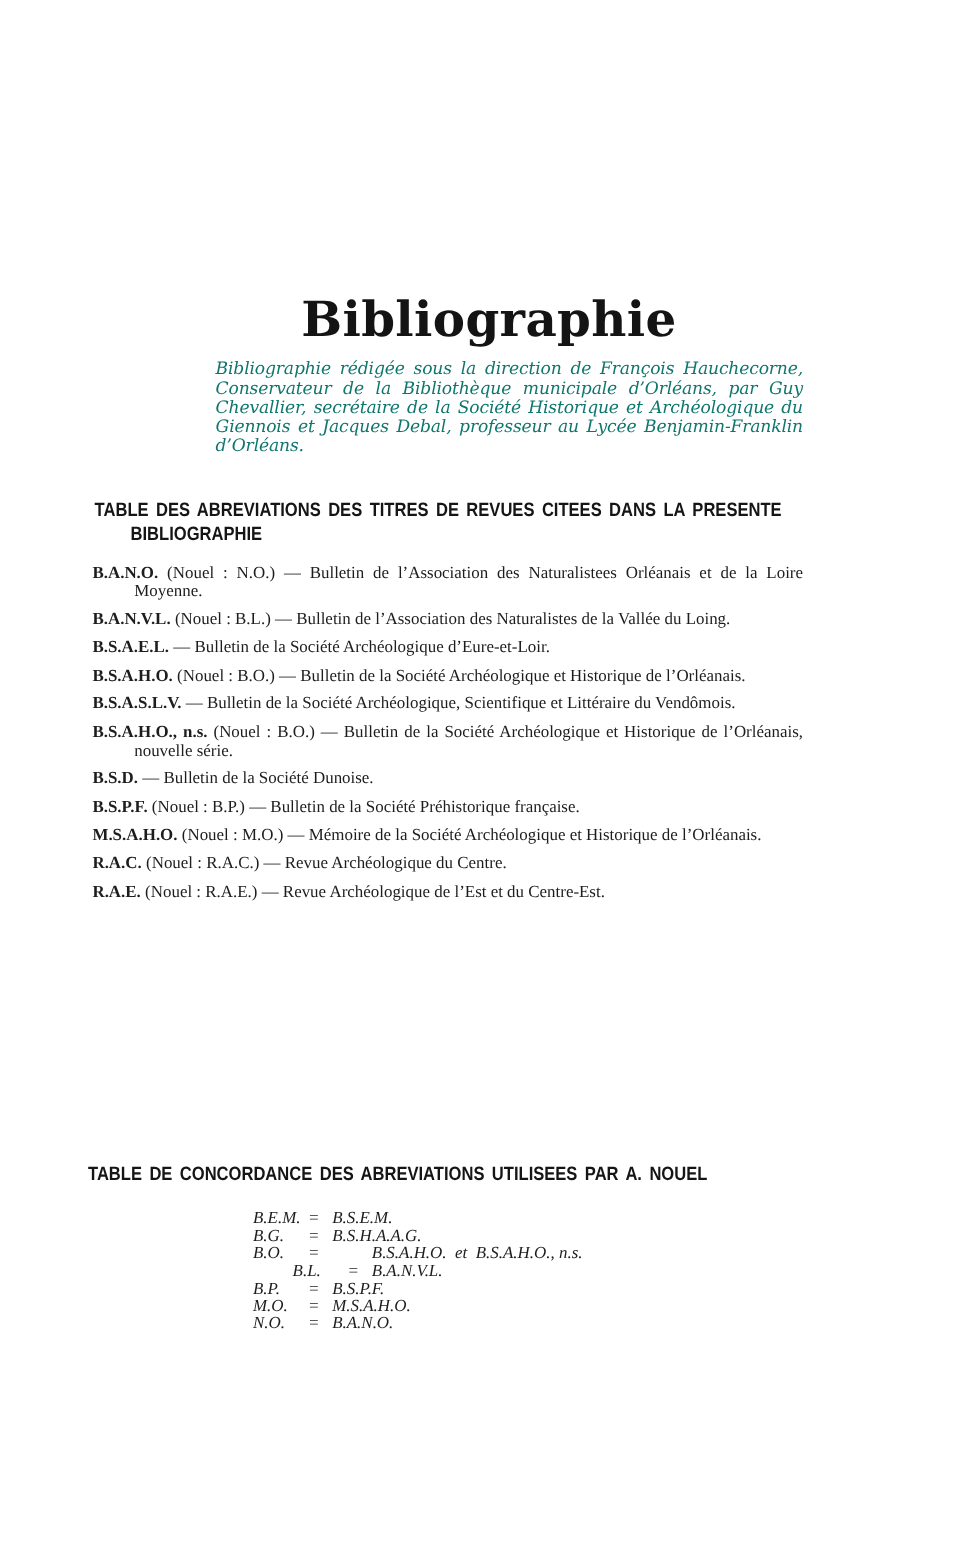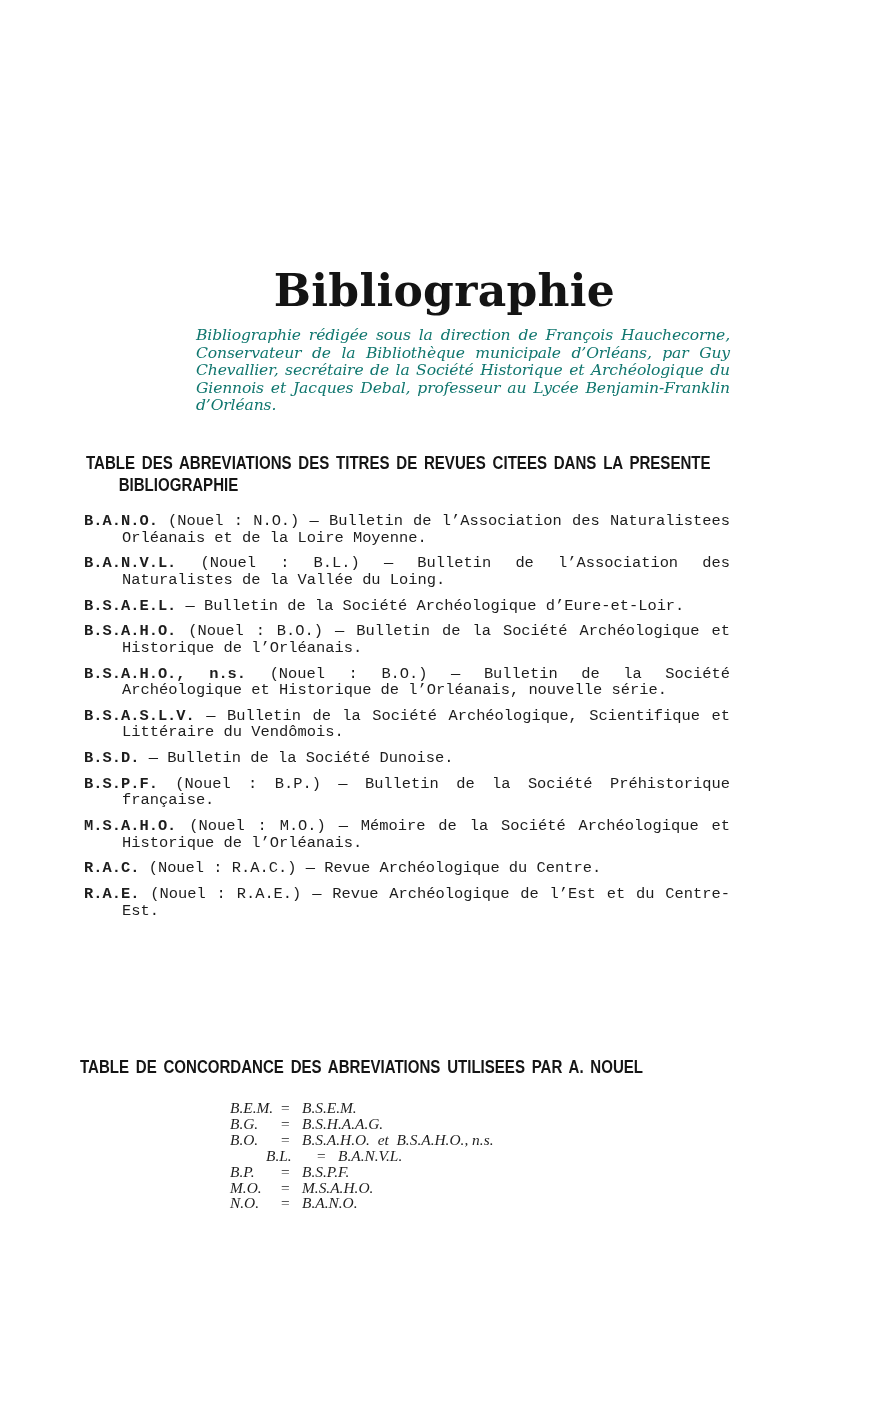--- a/index.html
+++ b/index.html
@@ -26,21 +26,21 @@
       position: absolute; left: 86px; top: 452px; width: 648px;
       font-family: "Liberation Sans", "DejaVu Sans", sans-serif;
       font-weight: bold; font-size: 17.5px; line-height: 22px;
       transform: scaleX(0.86); transform-origin: left top;
       width: 756px; text-align: justify; text-align-last: left;
       word-spacing: 3px; color: #151515;
     }
     .h1 .l2 { display: block; padding-left: 38px; }
     .entries {
       position: absolute; left: 84px; top: 513px; width: 646px;
-      font-size: 15.4px; line-height: 16.6px; color: #1d1d1d; font-family: Liberation Mono, monospace;
+      font-size: 15.4px; line-height: 16.6px; color: #1d1d1d;
     }
     .entry {
       padding-left: 38px; text-indent: -38px;
       text-align: justify; text-align-last: left;
       margin-bottom: 9.1px;
     }
     .entry .abbr { font-weight: bold; }
     .h2 {
       position: absolute; left: 80px; top: 1056px;
       font-family: "Liberation Sans", "DejaVu Sans", sans-serif;
@@ -67,22 +67,22 @@
 <div class="h1">
   <span>TABLE DES ABREVIATIONS DES TITRES DE REVUES CITEES DANS LA PRESENTE</span>
   <span class="l2">BIBLIOGRAPHIE</span>
 </div>
 
 <div class="entries" id="entries">
     <div class="entry"><span class="abbr">B.A.N.O.</span><span> (Nouel : N.O.) — Bulletin de l’Association des Naturalistees Orléanais et de la Loire Moyenne.</span></div>
     <div class="entry"><span class="abbr">B.A.N.V.L.</span><span> (Nouel : B.L.) — Bulletin de l’Association des Naturalistes de la Vallée du Loing.</span></div>
     <div class="entry"><span class="abbr">B.S.A.E.L.</span><span> — Bulletin de la Société Archéologique d’Eure-et-Loir.</span></div>
     <div class="entry"><span class="abbr">B.S.A.H.O.</span><span> (Nouel : B.O.) — Bulletin de la Société Archéologique et Historique de l’Orléanais.</span></div>
+    <div class="entry"><span class="abbr">B.S.A.S.L.V.</span><span> — Bulletin de la Société Archéologique, Scientifique et Littéraire du Vendômois.</span></div>
     <div class="entry"><span class="abbr">B.S.A.H.O., n.s.</span><span> (Nouel : B.O.) — Bulletin de la Société Archéologique et Historique de l’Orléanais, nouvelle série.</span></div>
-    <div class="entry"><span class="abbr">B.S.A.S.L.V.</span><span> — Bulletin de la Société Archéologique, Scientifique et Littéraire du Vendômois.</span></div>
     <div class="entry"><span class="abbr">B.S.D.</span><span> — Bulletin de la Société Dunoise.</span></div>
     <div class="entry"><span class="abbr">B.S.P.F.</span><span> (Nouel : B.P.) — Bulletin de la Société Préhistorique française.</span></div>
     <div class="entry"><span class="abbr">M.S.A.H.O.</span><span> (Nouel : M.O.) — Mémoire de la Société Archéologique et Historique de l’Orléanais.</span></div>
     <div class="entry"><span class="abbr">R.A.C.</span><span> (Nouel : R.A.C.) — Revue Archéologique du Centre.</span></div>
     <div class="entry"><span class="abbr">R.A.E.</span><span> (Nouel : R.A.E.) — Revue Archéologique de l’Est et du Centre-Est.</span></div>
   </div>
 
 <div class="h2">TABLE DE CONCORDANCE DES ABREVIATIONS UTILISEES PAR A. NOUEL</div>
 
 <div class="concord" id="concord">
@@ -92,21 +92,21 @@
       <span class="v" style="white-space: pre;">B.S.E.M.</span>
     </div>
     <div class="crow">
       <span class="k" style="white-space: pre;">B.G.</span>
       <span class="eq" style="white-space: pre;">=</span>
       <span class="v" style="white-space: pre;">B.S.H.A.A.G.</span>
     </div>
     <div class="crow">
       <span class="k" style="white-space: pre;">B.O.</span>
       <span class="eq" style="white-space: pre;">=</span>
-      <span class="v" style="white-space: pre;">B.S.A.H.O.  et  B.S.A.H.O., n.s.</span>
+      <span class="v" style="white-space: pre; margin-left: 36px;">B.S.A.H.O.  et  B.S.A.H.O., n.s.</span>
     </div>
     <div class="crow">
       <span class="k" style="white-space: pre; margin-left: 36px;">B.L.</span>
       <span class="eq" style="white-space: pre;">=</span>
       <span class="v" style="white-space: pre;">B.A.N.V.L.</span>
     </div>
     <div class="crow">
       <span class="k" style="white-space: pre;">B.P.</span>
       <span class="eq" style="white-space: pre;">=</span>
       <span class="v" style="white-space: pre;">B.S.P.F.</span>

